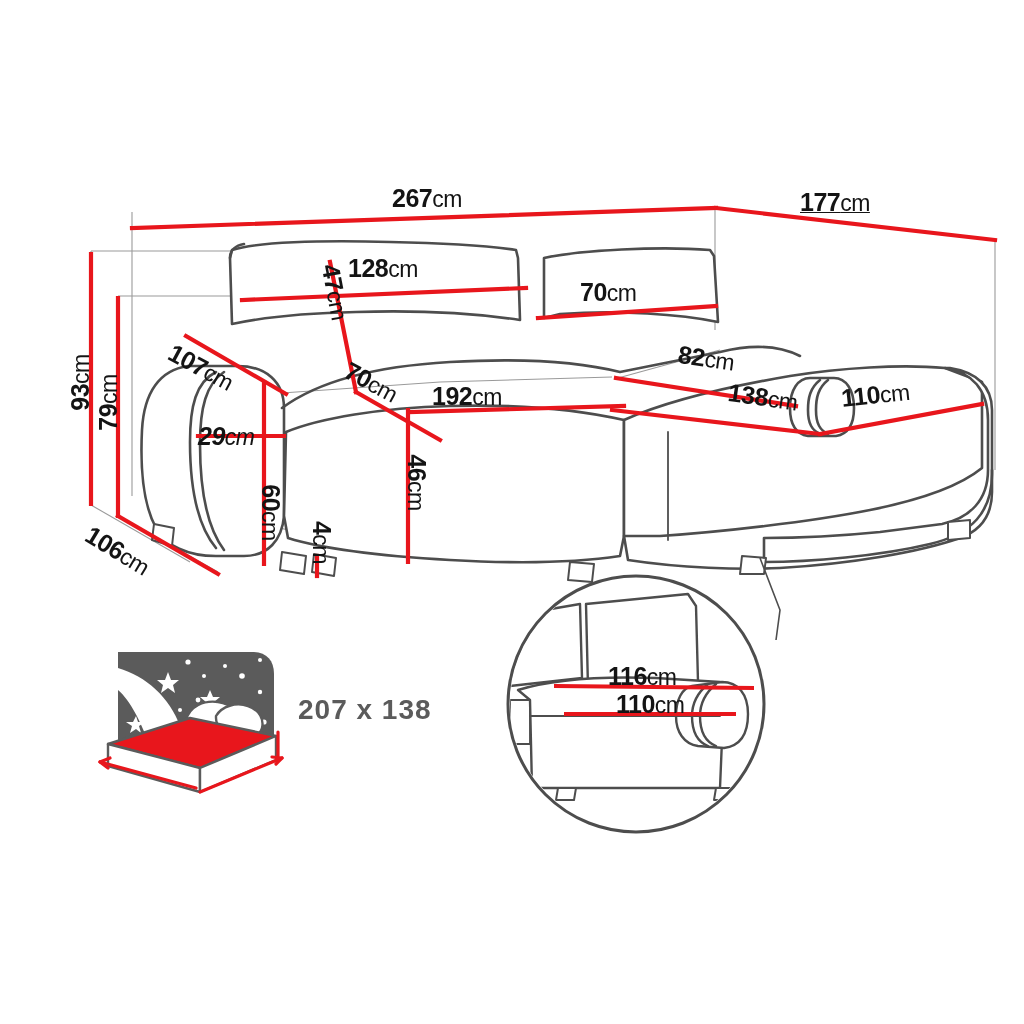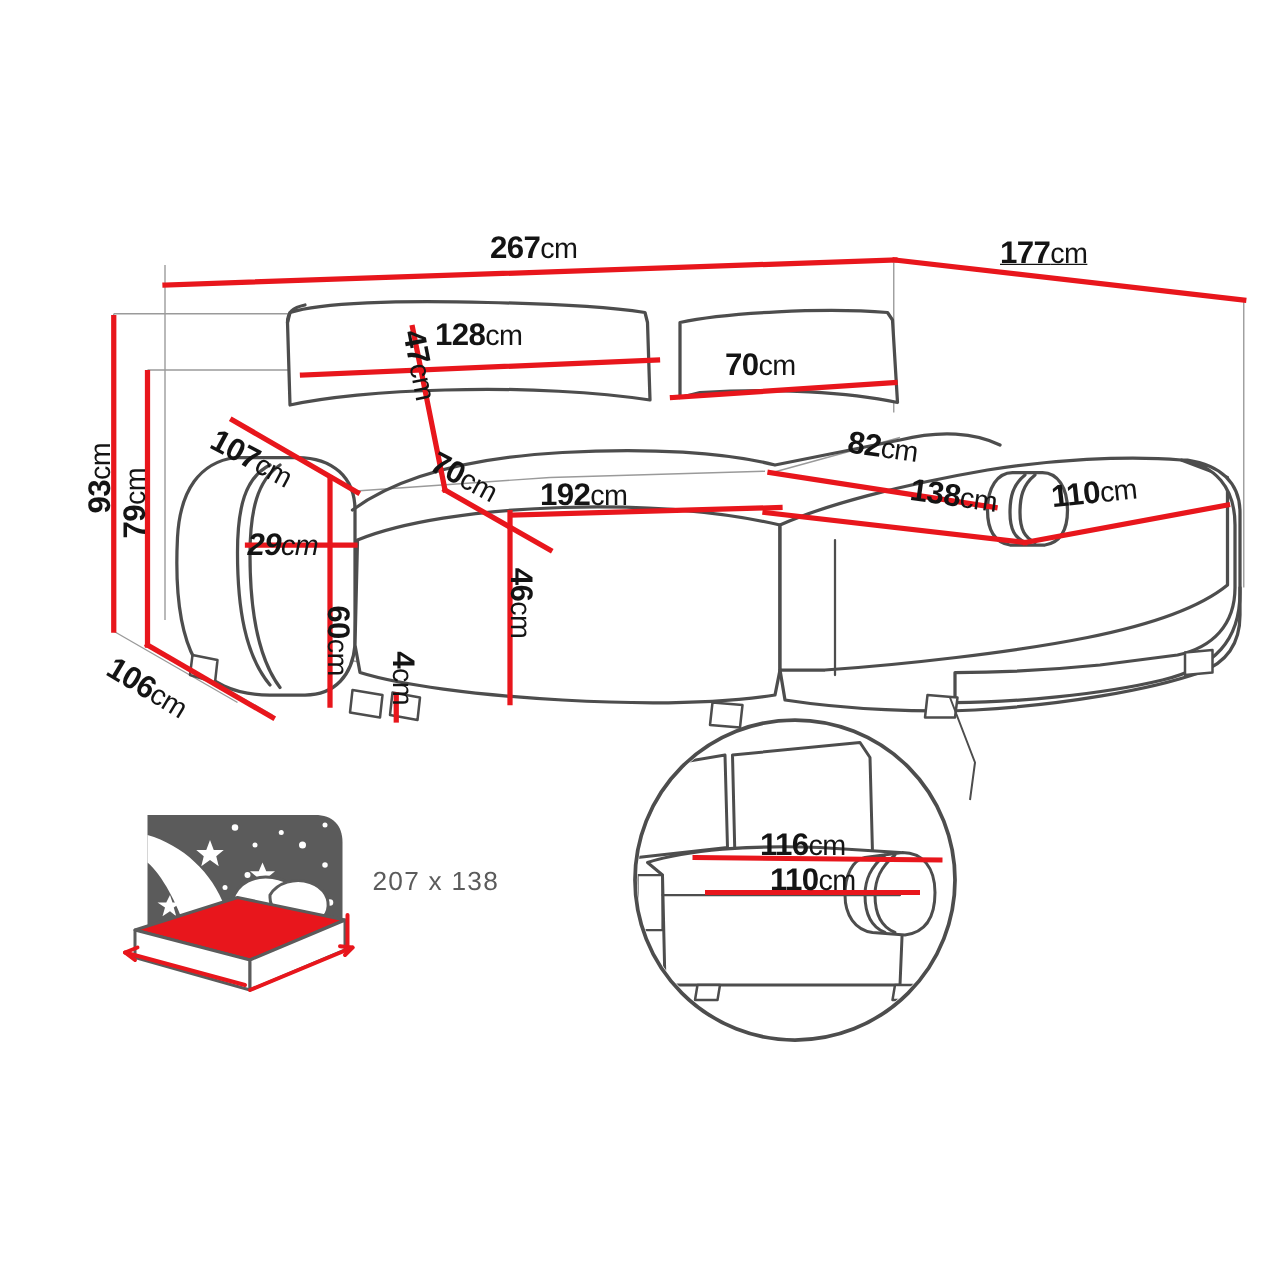--- a/index.html
+++ b/index.html
@@ -27,22 +27,22 @@
     letter-spacing:-0.5px;
   }
   .dim .unit{
     font-weight:normal;
     font-size:23px;
     letter-spacing:-0.5px;
   }
   .bed-size{
     position:absolute;
     color:#5b5b5b;
-    font-size:21px;
-    font-weight:normal;
+    font-size:28px;
+    font-weight:bold;
     letter-spacing:1px;
     white-space:nowrap;
   }
 </style>
 </head>
 <body>
 
 <div id="stage">
 
   <svg class="layer" viewBox="0 0 1024 1024">

